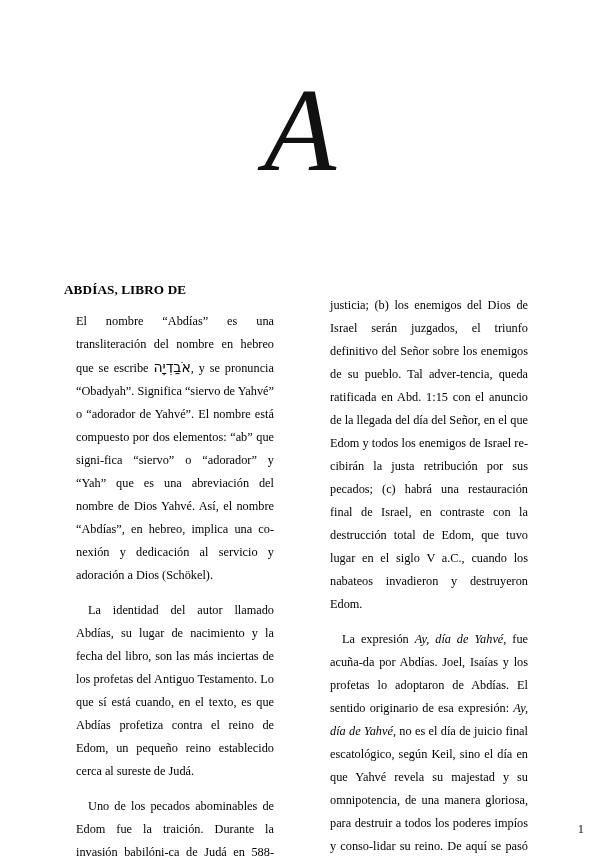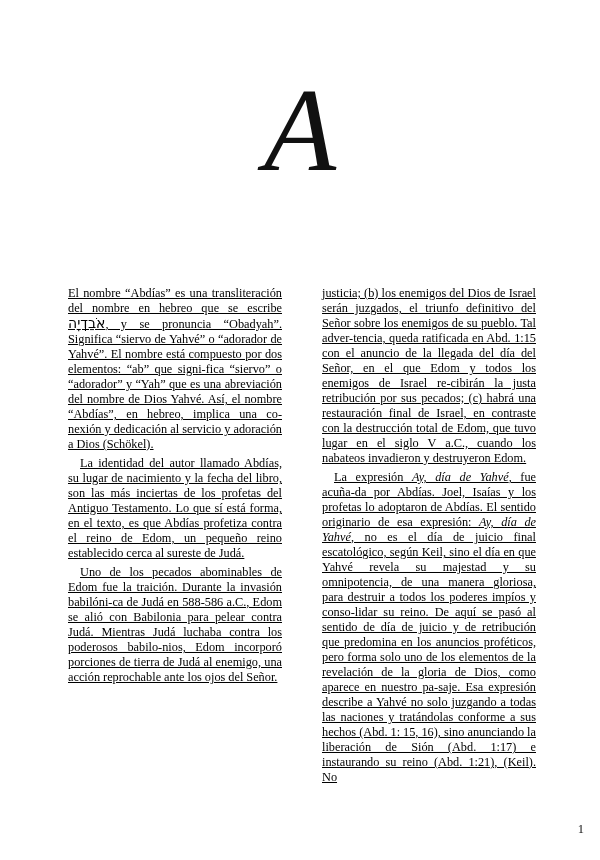--- a/index.html
+++ b/index.html
@@ -58,29 +58,28 @@
 
   .entry-title {
     font-size: 13.2px;
     font-weight: bold;
     line-height: 16px;
     margin: 0 0 2px 0;
     letter-spacing: 0.1px;
     font-family: "Liberation Serif", "DejaVu Serif", serif;
   }
   p.body {
-    margin: 4px;
+    margin: 12px;
     font-size: 12.3px;
-    line-height: 15px;
+    line-height: 23px;
     text-align: justify;
     text-justify: inter-word;
     hyphens: manual;
     -webkit-hyphens: manual;
     word-spacing: -0.1px;
-    text-decoration: underline;
   }
   p.indent { text-indent: 12px; }
   .heb {
     font-family: "DejaVu Sans", sans-serif;
     font-size: 14px;
     direction: rtl;
     unicode-bidi: isolate;
   }
   .it { font-style: italic; }
 
@@ -98,24 +97,25 @@
 <body>
 
 <div class="page">
 
   <div class="section-letter">A</div>
 
   <div class="columns">
 
     <div class="col col-left">
 
+      <h1 class="entry-title">ABDÍAS, LIBRO DE</h1>
 
       <p class="body"><span>El nombre “Abdías” es una transliteración del nombre en hebreo que se escribe </span><span class="heb">אֹבַדְיָה</span><span>, y se pronuncia “Obadyah”. Significa “siervo de Yahvé” o “adorador de Yahvé”. El nombre está compuesto por dos elementos: “ab” que signi-fica “siervo” o “adorador” y “Yah” que es una abreviación del nombre de Dios Yahvé. Así, el nombre “Abdías”, en hebreo, implica una co-nexión y dedicación al servicio y adoración a Dios (Schökel).</span></p>
 
-      <p class="body indent">La identidad del autor llamado Abdías, su lugar de nacimiento y la fecha del libro, son las más inciertas de los profetas del Antiguo Testamento. Lo que sí está forma, en el texto, es que Abdías profetiza contra el reino de Edom, un pequeño reino establecido cerca al sureste de Judá.</p>
+      <p class="body indent">La identidad del autor llamado Abdías, su lugar de nacimiento y la fecha del libro, son las más inciertas de los profetas del Antiguo Testamento. Lo que sí está cuando, en el texto, es que Abdías profetiza contra el reino de Edom, un pequeño reino establecido cerca al sureste de Judá.</p>
 
       <p class="body indent">Uno de los pecados abominables de Edom fue la traición. Durante la invasión babilóni-ca de Judá en 588-586 a.C., Edom se alió con Babilonia para pelear contra Judá. Mientras Judá luchaba contra los poderosos babilo-nios, Edom incorporó porciones de tierra de Judá al enemigo, una acción reprochable ante los ojos del Señor.</p>
 
     </div>
 
     <div class="col col-right">
 
       <p class="body">justicia; (b) los enemigos del Dios de Israel serán juzgados, el triunfo definitivo del Señor sobre los enemigos de su pueblo. Tal adver-tencia, queda ratificada en Abd. 1:15 con el anuncio de la llegada del día del Señor, en el que Edom y todos los enemigos de Israel re-cibirán la justa retribución por sus pecados; (c) habrá una restauración final de Israel, en contraste con la destrucción total de Edom, que tuvo lugar en el siglo V a.C., cuando los nabateos invadieron y destruyeron Edom.</p>
 
       <p class="body indent"><span>La expresión </span><span class="it">Ay, día de Yahvé</span><span>, fue acuña-da por Abdías. Joel, Isaías y los profetas lo adoptaron de Abdías. El sentido originario de esa expresión: </span><span class="it">Ay, día de Yahvé</span><span>, no es el día de juicio final escatológico, según Keil, sino el día en que Yahvé revela su majestad y su omnipotencia, de una manera gloriosa, para destruir a todos los poderes impíos y conso-lidar su reino. De aquí se pasó al sentido de día de juicio y de retribución que predomina en los anuncios proféticos, pero forma solo uno de los elementos de la revelación de la gloria de Dios, como aparece en nuestro pa-saje. Esa expresión describe a Yahvé no solo juzgando a todas las naciones y tratándolas conforme a sus hechos (Abd. 1: 15, 16), sino anunciando la liberación de Sión (Abd. 1:17) e instaurando su reino (Abd. 1:21), (Keil). No</span></p>

